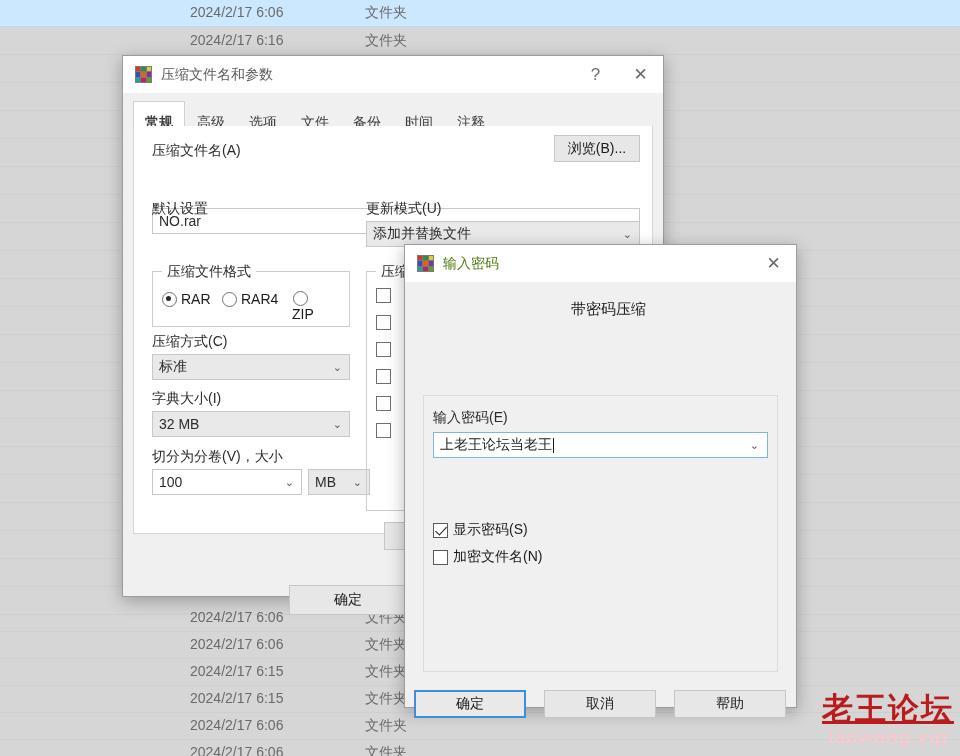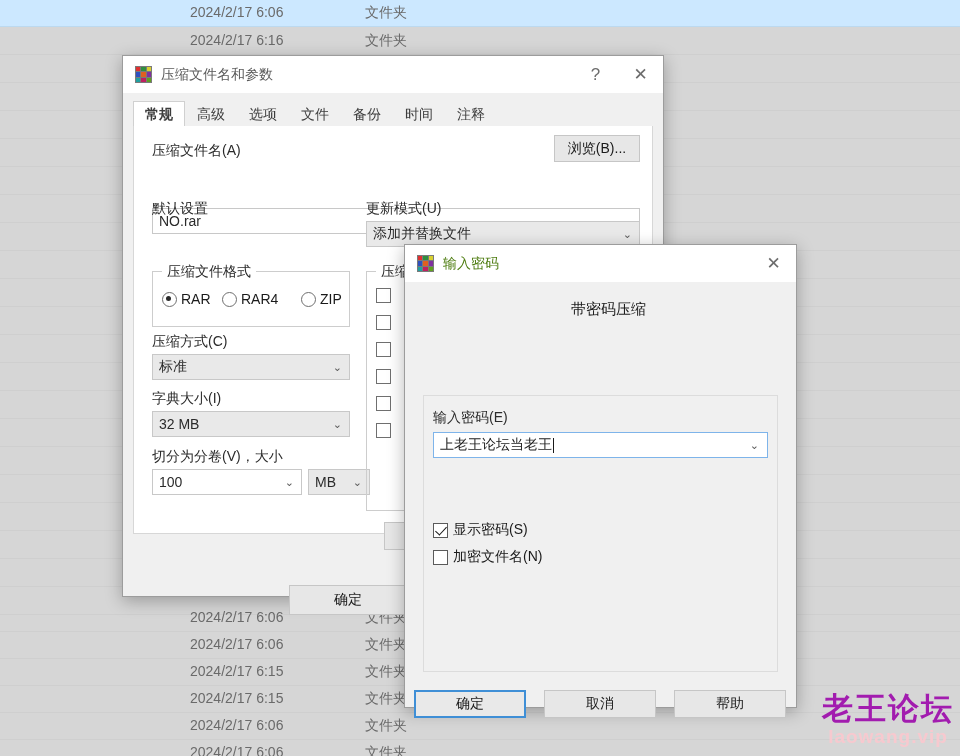--- a/index.html
+++ b/index.html
@@ -37,21 +37,21 @@
        display:flex;align-items:center;justify-content:center;
        font-size:17px;color:#6d6d6d;cursor:default;}
 
   
   #main-dialog{left:122px;top:55px;width:540px;height:540px;}
   #main-dialog .body{position:absolute;left:0;right:0;top:37px;bottom:0;
        background:#f0f0f0;}
 
   .tabs{position:absolute;left:10px;top:8px;right:10px;height:26px;
        border-bottom:1px solid #d0d0d0;}
-  .tab{float:left;height:25px;line-height:25px;padding:0 11px;
+  .tab{float:left;height:25px;line-height:25px;padding:8px 11px;
        font-size:14px;color:#3d3d3d;background:#f0f0f0;
        border:1px solid transparent;border-bottom:none;
        box-sizing:border-box;cursor:default;}
   .tab.active{background:#ffffff;border-color:#d0d0d0;
        font-weight:bold;}
 
   .panel{position:absolute;left:10px;right:10px;top:33px;bottom:62px;
        background:#ffffff;border:1px solid #d7d7d7;
        border-top:none;box-sizing:border-box;}
 
@@ -104,22 +104,22 @@
   .chk-line .bx{width:15px;height:15px;border:1px solid #5a5a5a;
        background:#fff;margin-right:5px;position:relative;flex:none;
        box-sizing:border-box;}
   .chk-line.on .bx:after{content:"";position:absolute;left:4px;top:0px;
        width:5px;height:10px;border:solid #1a1a1a;
        border-width:0 1.6px 1.6px 0;transform:rotate(43deg);}
 
   
   #watermark{position:absolute;right:6px;bottom:8px;text-align:center;
        pointer-events:none;}
-  #watermark .wm1{font-size:31px;font-weight:bold;color:#a21caf;
-       letter-spacing:2px;line-height:34px;}
+  #watermark .wm1{font-size:31px;font-weight:bold;color:#b91c1c;
+       letter-spacing:2px;line-height:34px;text-decoration:underline;}
   #watermark .wm2{font-size:19px;font-weight:bold;color:#f7c9cf;
        letter-spacing:1px;line-height:22px;}
 </style>
 </head>
 <body>
 
 <div id="bg-list">
     <div class="bg-row selected" style="top: 0px;">
       <span class="col-date">2024/2/17 6:06</span>
       <span class="col-type">文件夹</span>
@@ -226,21 +226,21 @@
       <div class="group" style="left:18px;top:145px;width:198px;height:56px;">
         <span class="glabel">压缩文件格式</span>
         <div class="radio on" style="left:9px;top:19px;">
           <span class="dot"></span>
           <span>RAR</span>
         </div>
         <div class="radio" style="left:69px;top:19px;">
           <span class="dot"></span>
           <span>RAR4</span>
         </div>
-        <div class="radio" style="left:148px;top:19px;">
+        <div class="radio" style="left:139px;top:19px;flex-direction:column;">
           <span class="dot"></span>
           <span>ZIP</span>
         </div>
       </div>
 
       <span class="lbl" style="left:18px;top:207px;">压缩方式(C)</span>
       <div class="combo" style="left:18px;top:228px;width:198px;height:26px;">
         <span>标准</span>
         <span class="chev">⌄</span>
       </div>

